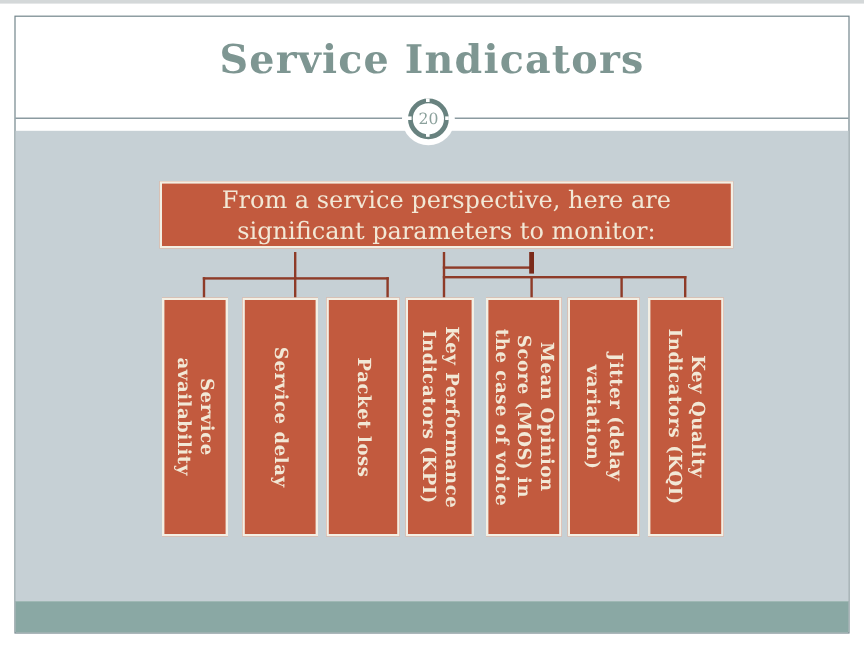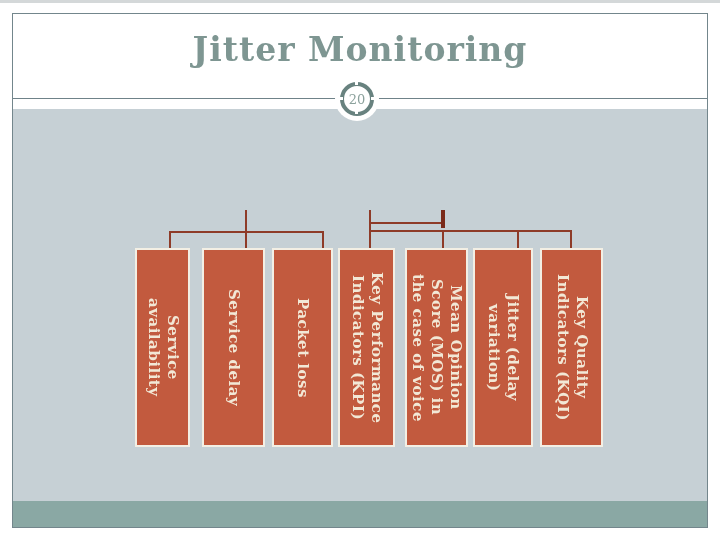--- a/index.html
+++ b/index.html
@@ -72,31 +72,35 @@
 <body>
 
 <div id="stage">
 
   <div class="abs top-strip"></div>
   <div class="abs slide-frame"></div>
   <div class="abs content-bg"></div>
   <div class="abs footer-band"></div>
   <div class="abs divider"></div>
 
-  <div class="abs slide-title">Jitter Monitoring</div>
+  <div class="abs slide-title">Service Indicators</div>
 
   <div class="abs badge-outer"></div>
   <div class="abs badge-ring">
     <span>20</span>
   </div>
   <div class="abs badge-tick tick-n"></div>
   <div class="abs badge-tick tick-s"></div>
   <div class="abs badge-tick tick-w"></div>
   <div class="abs badge-tick tick-e"></div>
 
+  <div class="abs callout">
+    <div class="callout-text">From a service perspective, here are
+significant parameters to monitor:</div>
+  </div>
 
   <div class="abs conn" style="left:245px;top:210px;width:2px;height:22px;"></div>
   <div class="abs conn" style="left:169px;top:231px;width:155px;height:2px;"></div>
   <div class="abs conn" style="left:169px;top:231px;width:2px;height:17px;"></div>
   <div class="abs conn" style="left:245px;top:231px;width:2px;height:17px;"></div>
   <div class="abs conn" style="left:322px;top:231px;width:2px;height:17px;"></div>
   <div class="abs conn" style="left:369px;top:210px;width:2px;height:38px;"></div>
   <div class="abs conn" style="left:369px;top:222px;width:76px;height:2px;"></div>
   <div class="abs conn-dark abs" style="position:absolute;left:441px;top:210px;width:4px;height:18px;"></div>
   <div class="abs conn" style="left:369px;top:230px;width:203px;height:2px;"></div>

